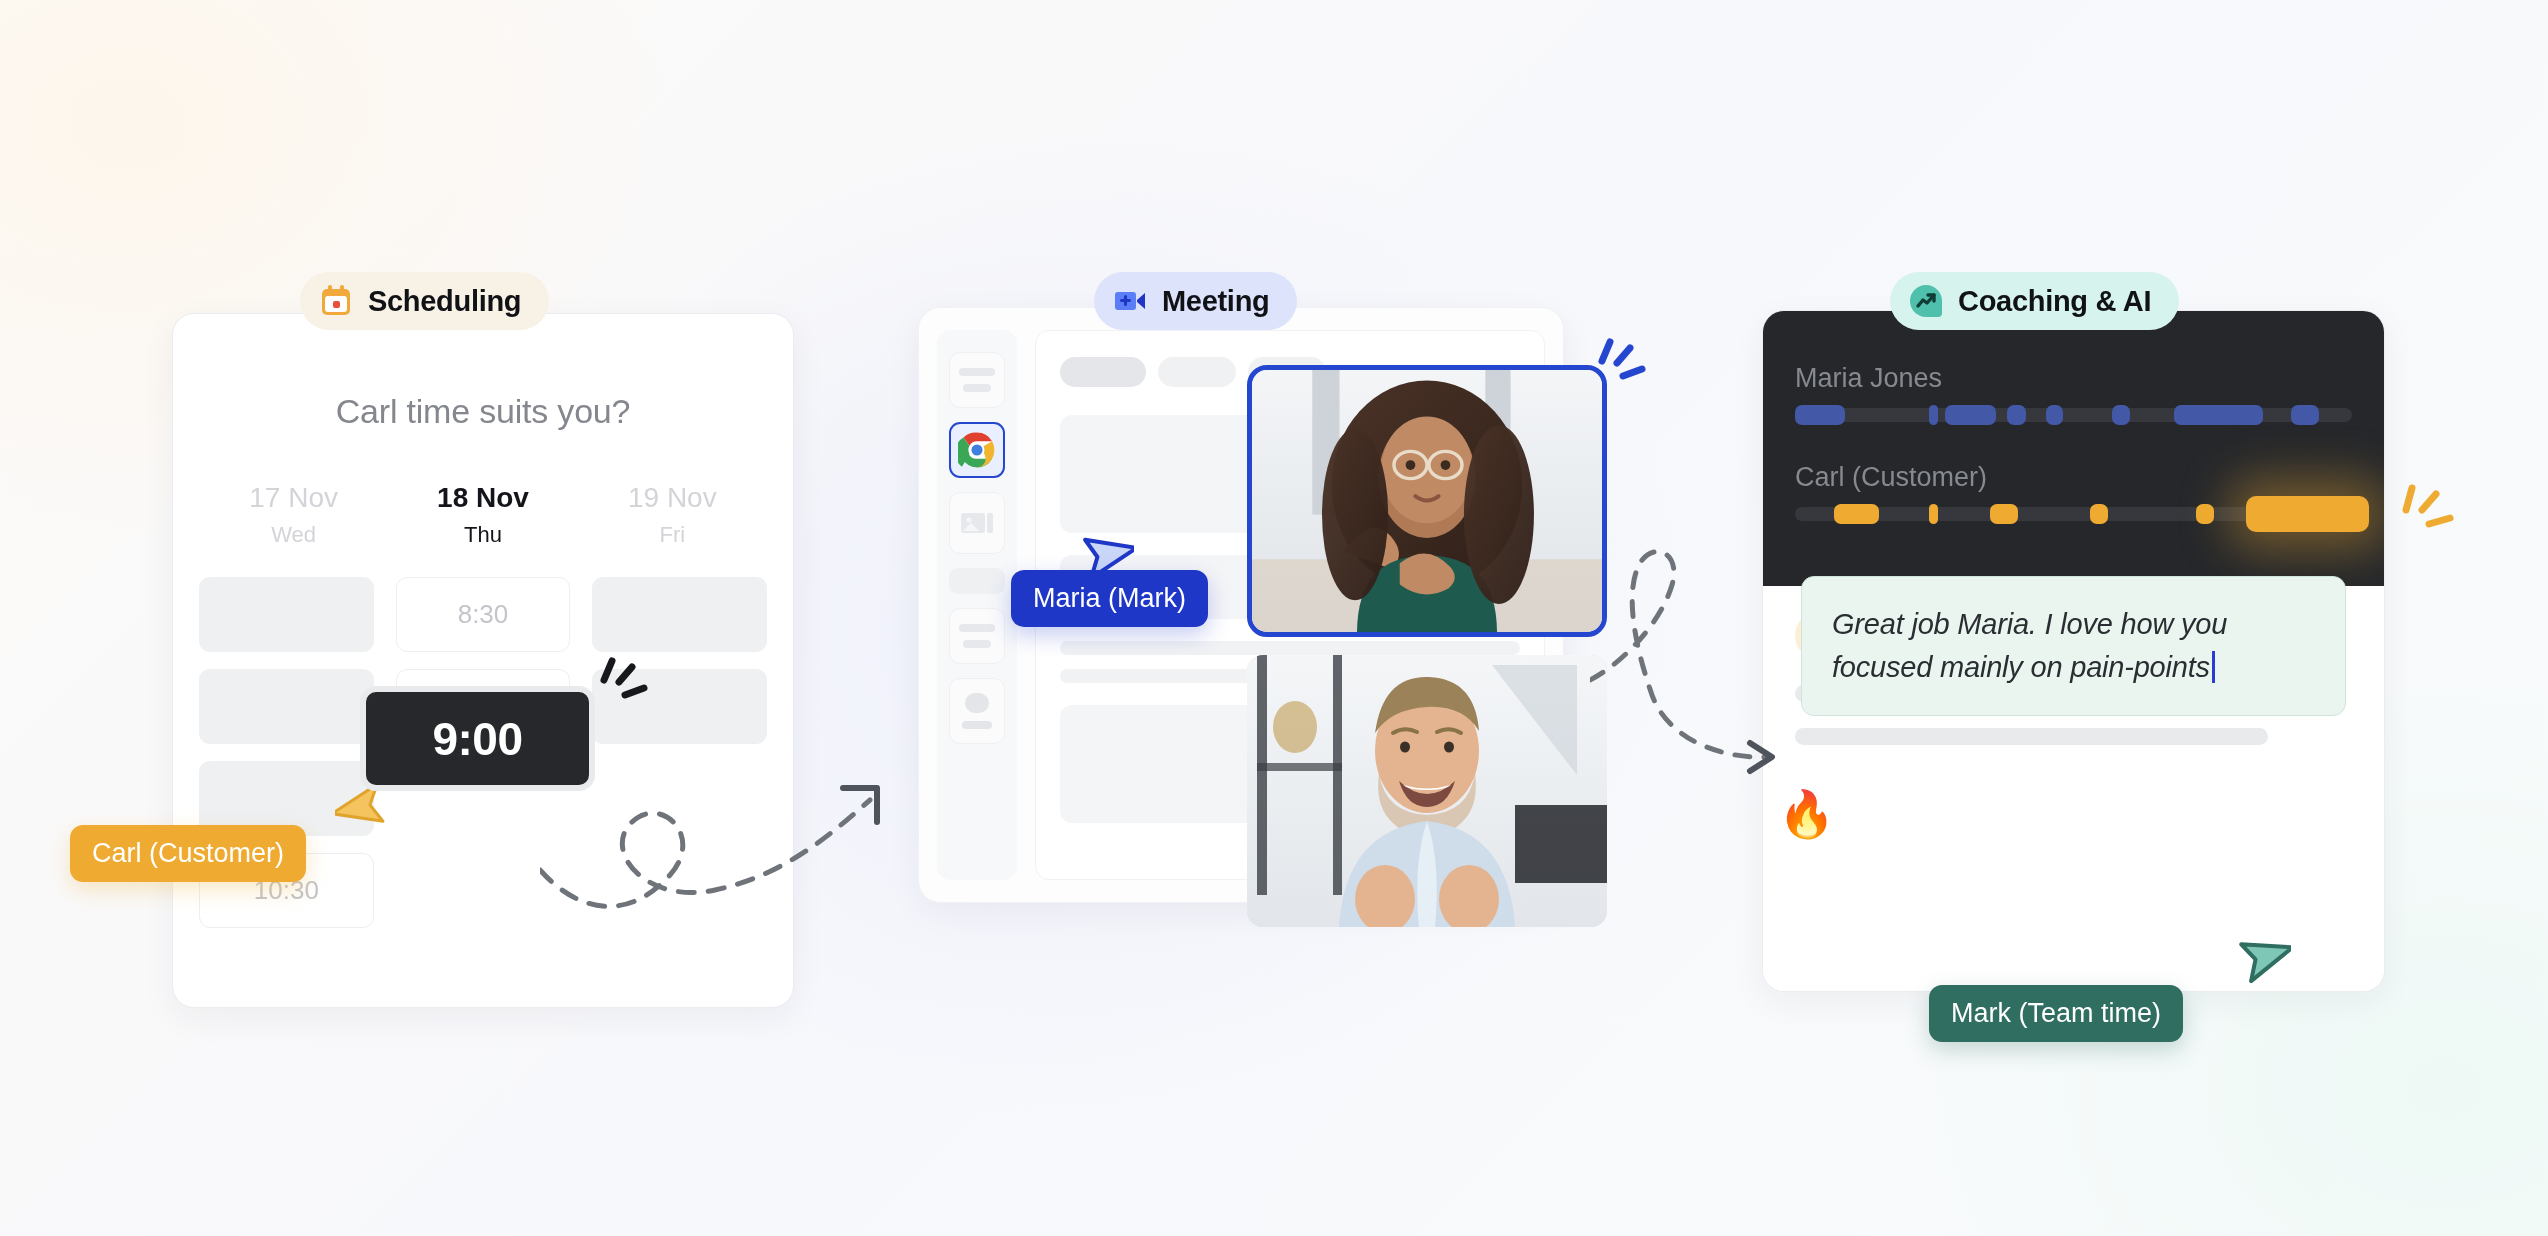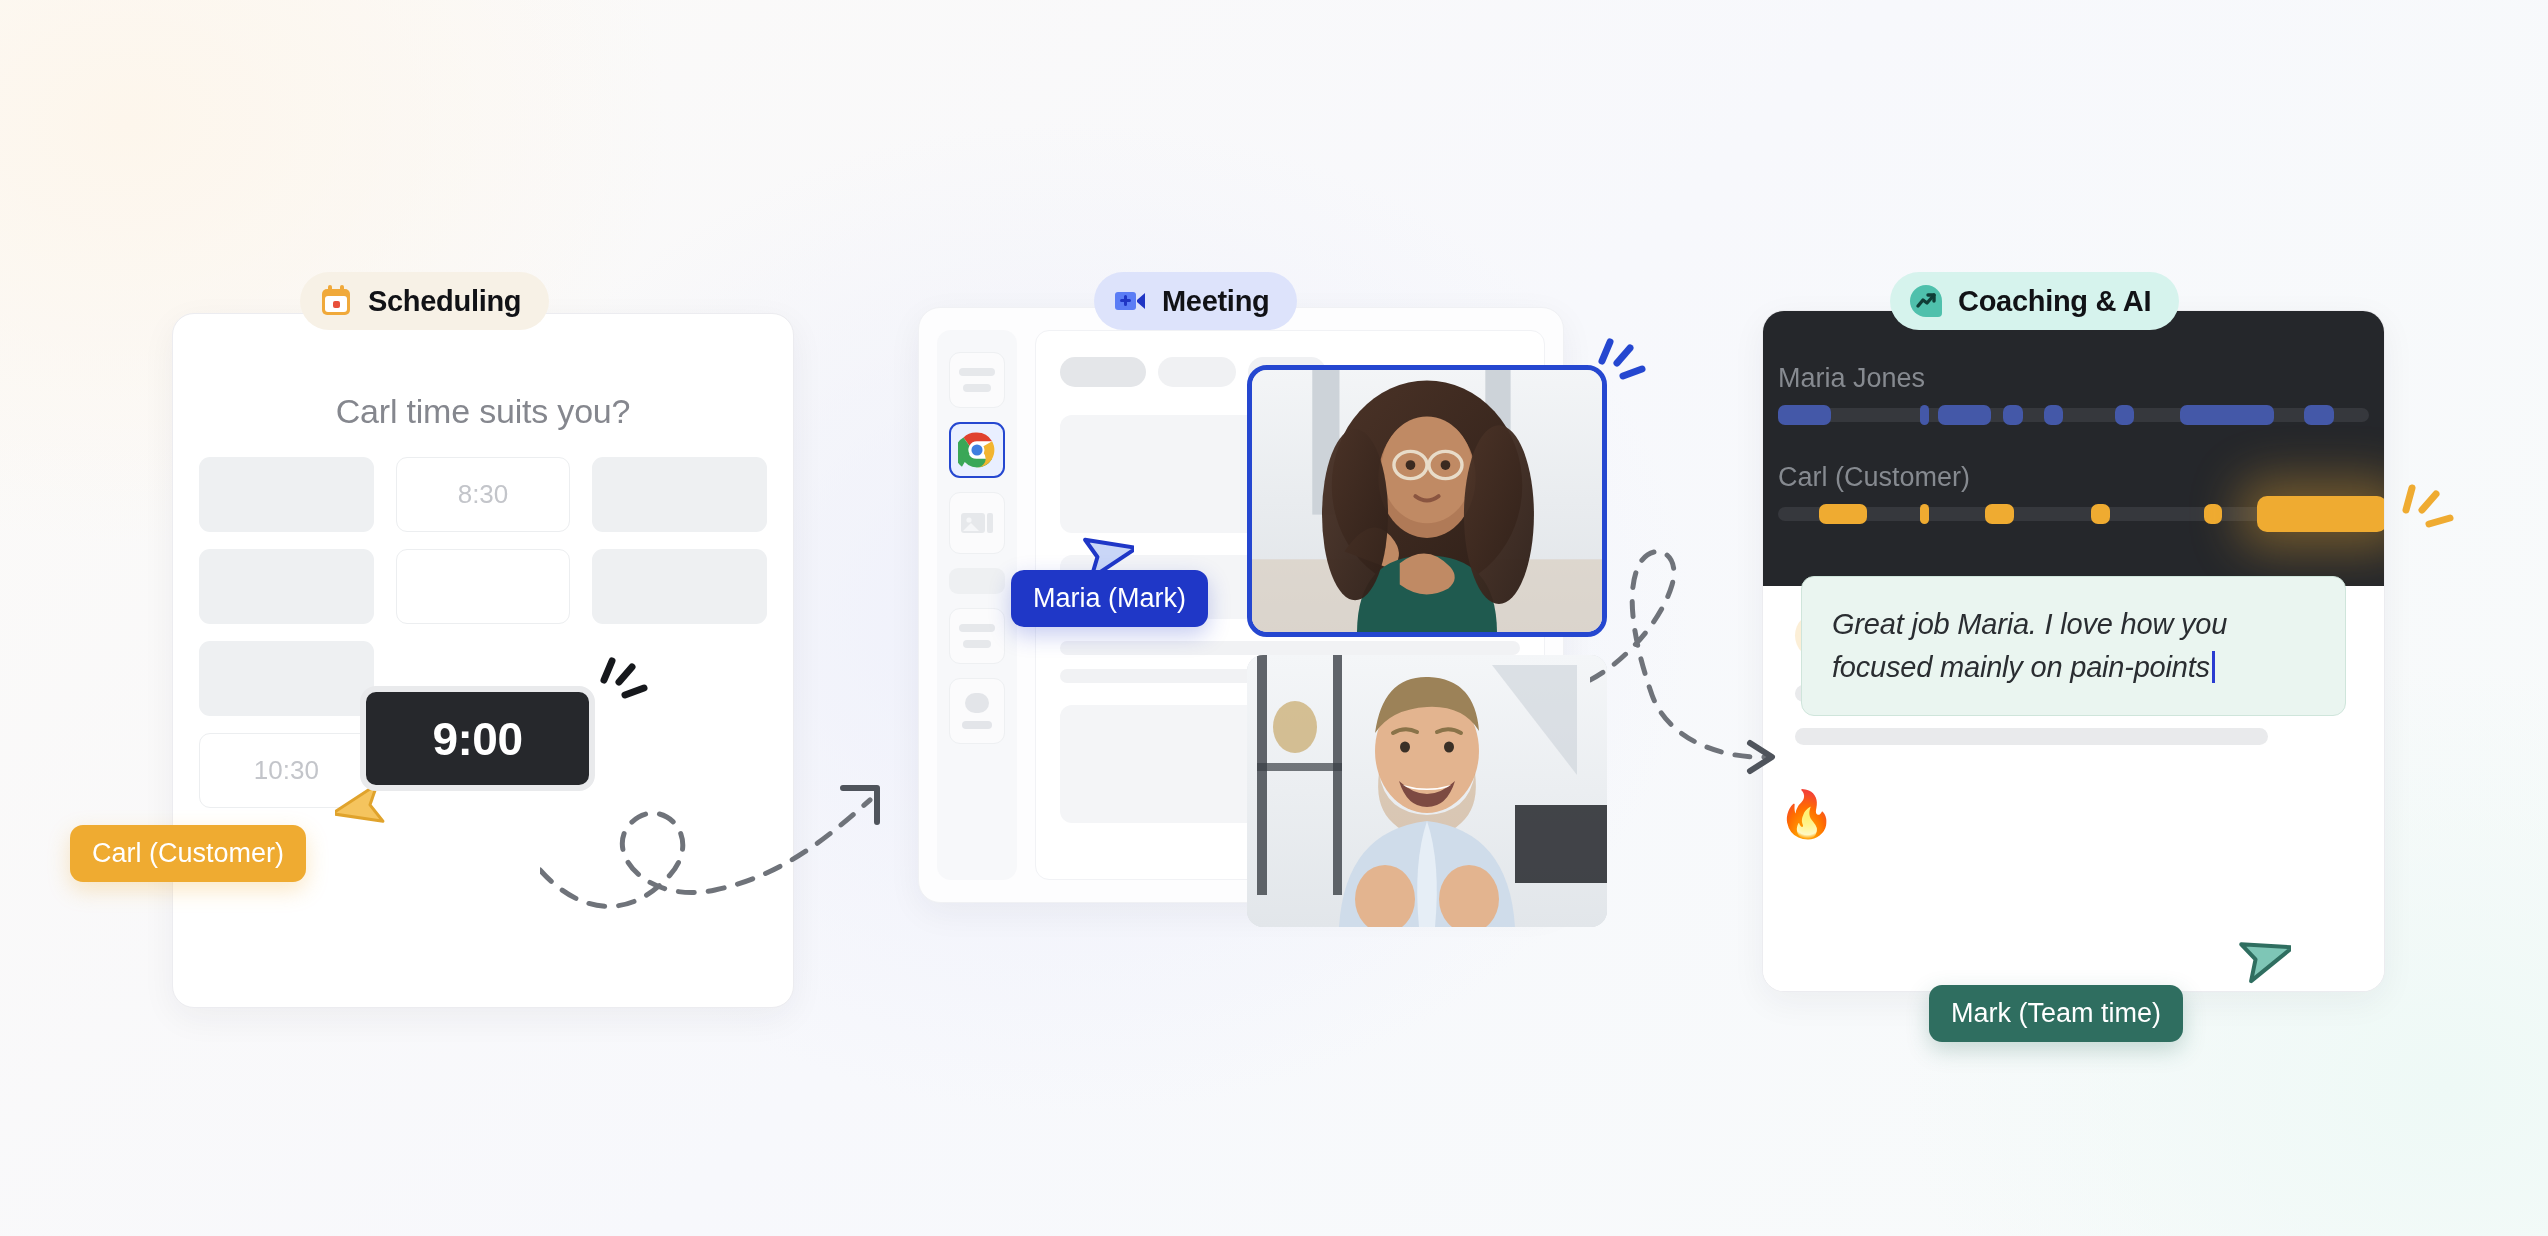--- a/index.html
+++ b/index.html
@@ -125,21 +125,21 @@
   #tile-maria { left: 1247px; top: 365px; width: 360px; height: 272px;
                 border: 5px solid #2547d0; border-radius: 20px; }
   #tile-carl  { left: 1247px; top: 655px; width: 360px; height: 272px; }
   .tile-svg { width: 100%; height: 100%; display: block; }
 
   
   #panel-coaching { left: 1762px; top: 310px; width: 623px; height: 682px;
                     background:#fff; overflow: hidden; }
   #badge-coaching { left: 1890px; top: 272px; background: #d6f3ed; }
 
-  .coach-dark { position: absolute; left:0; top:0; right:0; height: 275px; background: #25272b; padding: 52px 15px 0; }
+  .coach-dark { position: absolute; left:0; top:0; right:0; height: 275px; background: #25272b; padding: 52px 32px 0; }
   .coach-name { font-size: 27px; color: #868a90; margin-bottom: 14px; }
   .track { position: relative; height: 14px; background: #36383d; border-radius: 7px; margin-bottom: 40px; }
   .seg { position: absolute; top: -3px; height: 20px; border-radius: 7px; }
   .seg.blue { background: #4458a8; }
   .seg.gold { background: #efab31; }
   .seg.hot {
     top: -11px; height: 36px; border-radius: 10px; background: #efab31;
     box-shadow: 0 0 48px 18px rgba(239,171,49,.38);
   }
 
@@ -201,20 +201,34 @@
     <g stroke="#efab31" stroke-width="7" stroke-linecap="round">
       <line x1="14" y1="32" x2="20" y2="10"></line>
       <line x1="30" y1="32" x2="44" y2="16"></line>
       <line x1="37" y1="46" x2="58" y2="40"></line>
     </g>
   </svg>
 
   <div class="panel" id="panel-scheduling">
     <div class="sched-title">Carl time suits you?</div>
 
+    <div class="date-row">
+      <div class="date-col dim">
+        <div class="date-d">17 Nov</div>
+        <div class="date-w">Wed</div>
+      </div>
+      <div class="date-col active">
+        <div class="date-d">18 Nov</div>
+        <div class="date-w">Thu</div>
+      </div>
+      <div class="date-col dim">
+        <div class="date-d">19 Nov</div>
+        <div class="date-w">Fri</div>
+      </div>
+    </div>
 
     <div class="slot-grid">
       <div class="slot busy"></div>
       <div class="slot free">8:30</div>
       <div class="slot busy"></div>
       <div class="slot busy"></div>
       <div class="slot free"></div>
       <div class="slot busy"></div>
       <div class="slot busy"></div>
       <div class="slot blank"></div>

